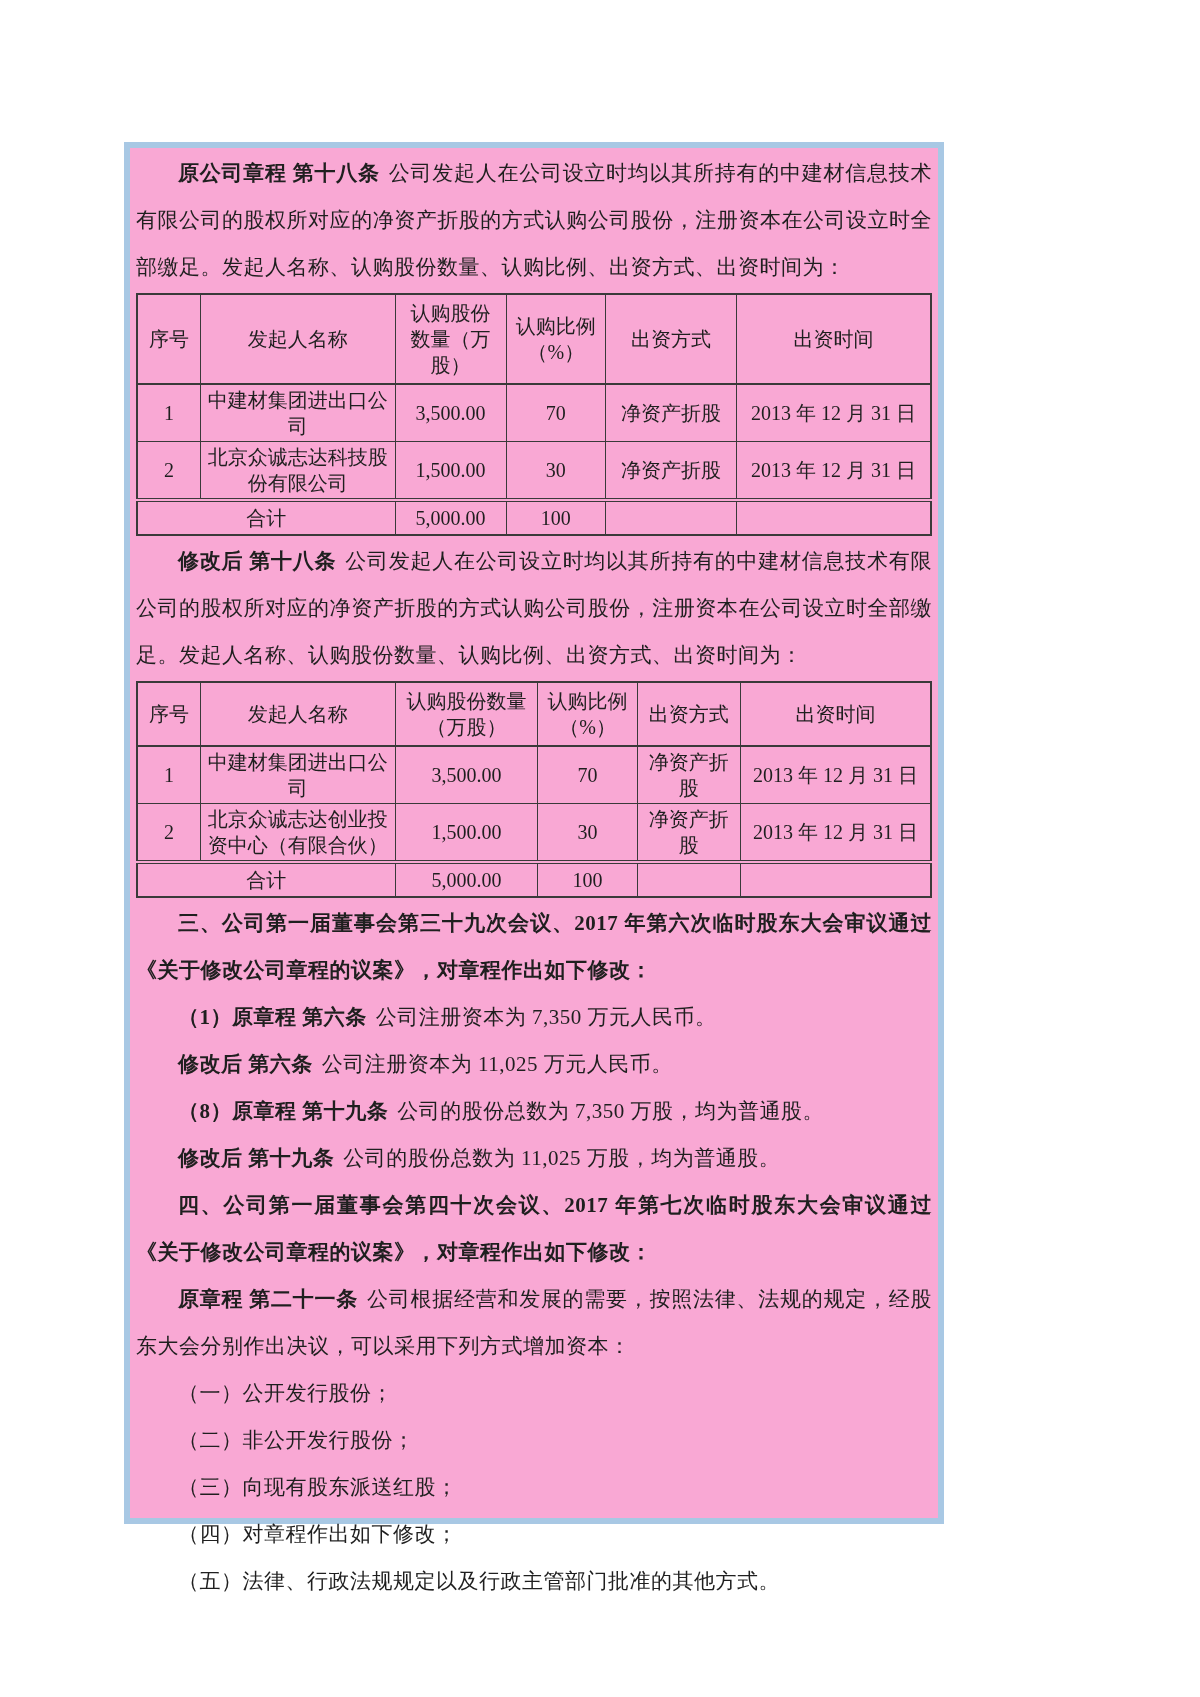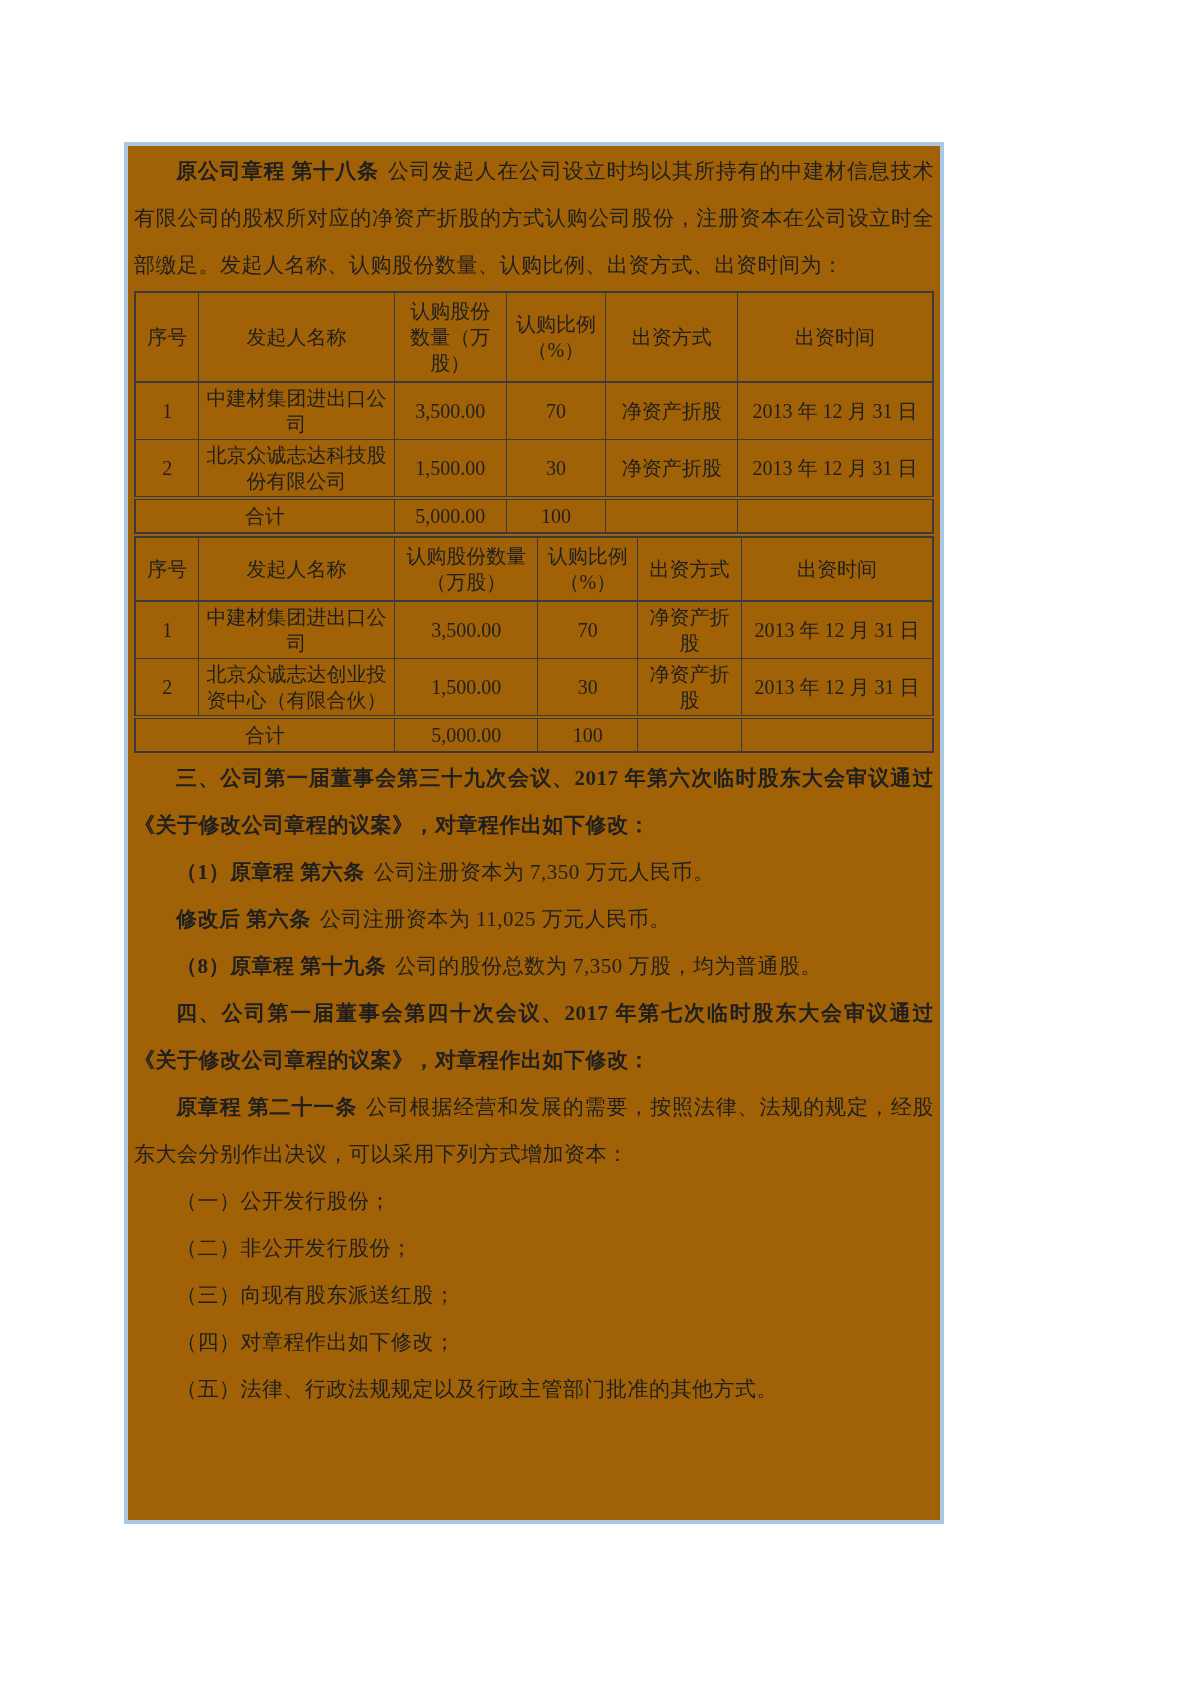--- a/index.html
+++ b/index.html
@@ -14,23 +14,23 @@
     font-family: "Liberation Serif", "DejaVu Serif", serif;
     color: #1f1f1f;
   }
   .frame {
     position: absolute;
     left: 124px;
     top: 142px;
     width: 820px;
     height: 1382px;
     box-sizing: border-box;
-    border: 4px solid #22c55e;
+    border: 6px solid #22c55e;
     padding: 2px 6px 0 6px;
-    background: #a16207;
+    background: #f9a8d4;
   }
   .para {
     margin: 0;
     font-size: 21px;
     line-height: 47px;
     text-align: justify;
     letter-spacing: 0.5px;
   }
   .para.indent { text-indent: 2em; }
   .run-b { font-weight: bold; }
@@ -108,20 +108,21 @@
         </tr>
         <tr class="total">
           <td colspan="2">合计</td>
           <td>5,000.00</td>
           <td>100</td>
           <td></td>
           <td></td>
         </tr>
       </tbody>
     </table>
+    <p class="para indent"><span class="run-b">修改后 第十八条</span><span class="run-r">公司发起人在公司设立时均以其所持有的中建材信息技术有限公司的股权所对应的净资产折股的方式认购公司股份，注册资本在公司设立时全部缴足。发起人名称、认购股份数量、认购比例、出资方式、出资时间为：</span></p>
     <table class="doc-table" style="border-color: rgb(58, 58, 58);">
       <colgroup>
         <col style="width: 8%;">
         <col style="width: 24.5%;">
         <col style="width: 18%;">
         <col style="width: 12.5%;">
         <col style="width: 13%;">
         <col style="width: 24%;">
       </colgroup>
       <thead>
@@ -157,20 +158,21 @@
           <td>100</td>
           <td></td>
           <td></td>
         </tr>
       </tbody>
     </table>
     <p class="para indent"><span class="run-b">三、公司第一届董事会第三十九次会议、2017 年第六次临时股东大会审议通过《关于修改公司章程的议案》，对章程作出如下修改：</span></p>
     <p class="para indent"><span class="run-b">（1）原章程 第六条</span><span class="run-r">公司注册资本为 7,350 万元人民币。</span></p>
     <p class="para indent"><span class="run-b">修改后 第六条</span><span class="run-r">公司注册资本为 11,025 万元人民币。</span></p>
     <p class="para indent"><span class="run-b">（8）原章程 第十九条</span><span class="run-r">公司的股份总数为 7,350 万股，均为普通股。</span></p>
+    <p class="para indent"><span class="run-b">修改后 第十九条</span><span class="run-r">公司的股份总数为 11,025 万股，均为普通股。</span></p>
     <p class="para indent"><span class="run-b">四、公司第一届董事会第四十次会议、2017 年第七次临时股东大会审议通过《关于修改公司章程的议案》，对章程作出如下修改：</span></p>
     <p class="para indent"><span class="run-b">原章程 第二十一条</span><span class="run-r">公司根据经营和发展的需要，按照法律、法规的规定，经股东大会分别作出决议，可以采用下列方式增加资本：</span></p>
     <p class="para indent"><span class="run-r">（一）公开发行股份；</span></p>
     <p class="para indent"><span class="run-r">（二）非公开发行股份；</span></p>
     <p class="para indent"><span class="run-r">（三）向现有股东派送红股；</span></p>
     <p class="para indent"><span class="run-r">（四）对章程作出如下修改；</span></p>
     <p class="para indent"><span class="run-r">（五）法律、行政法规规定以及行政主管部门批准的其他方式。</span></p>
   </div>
 
 </body></html>

